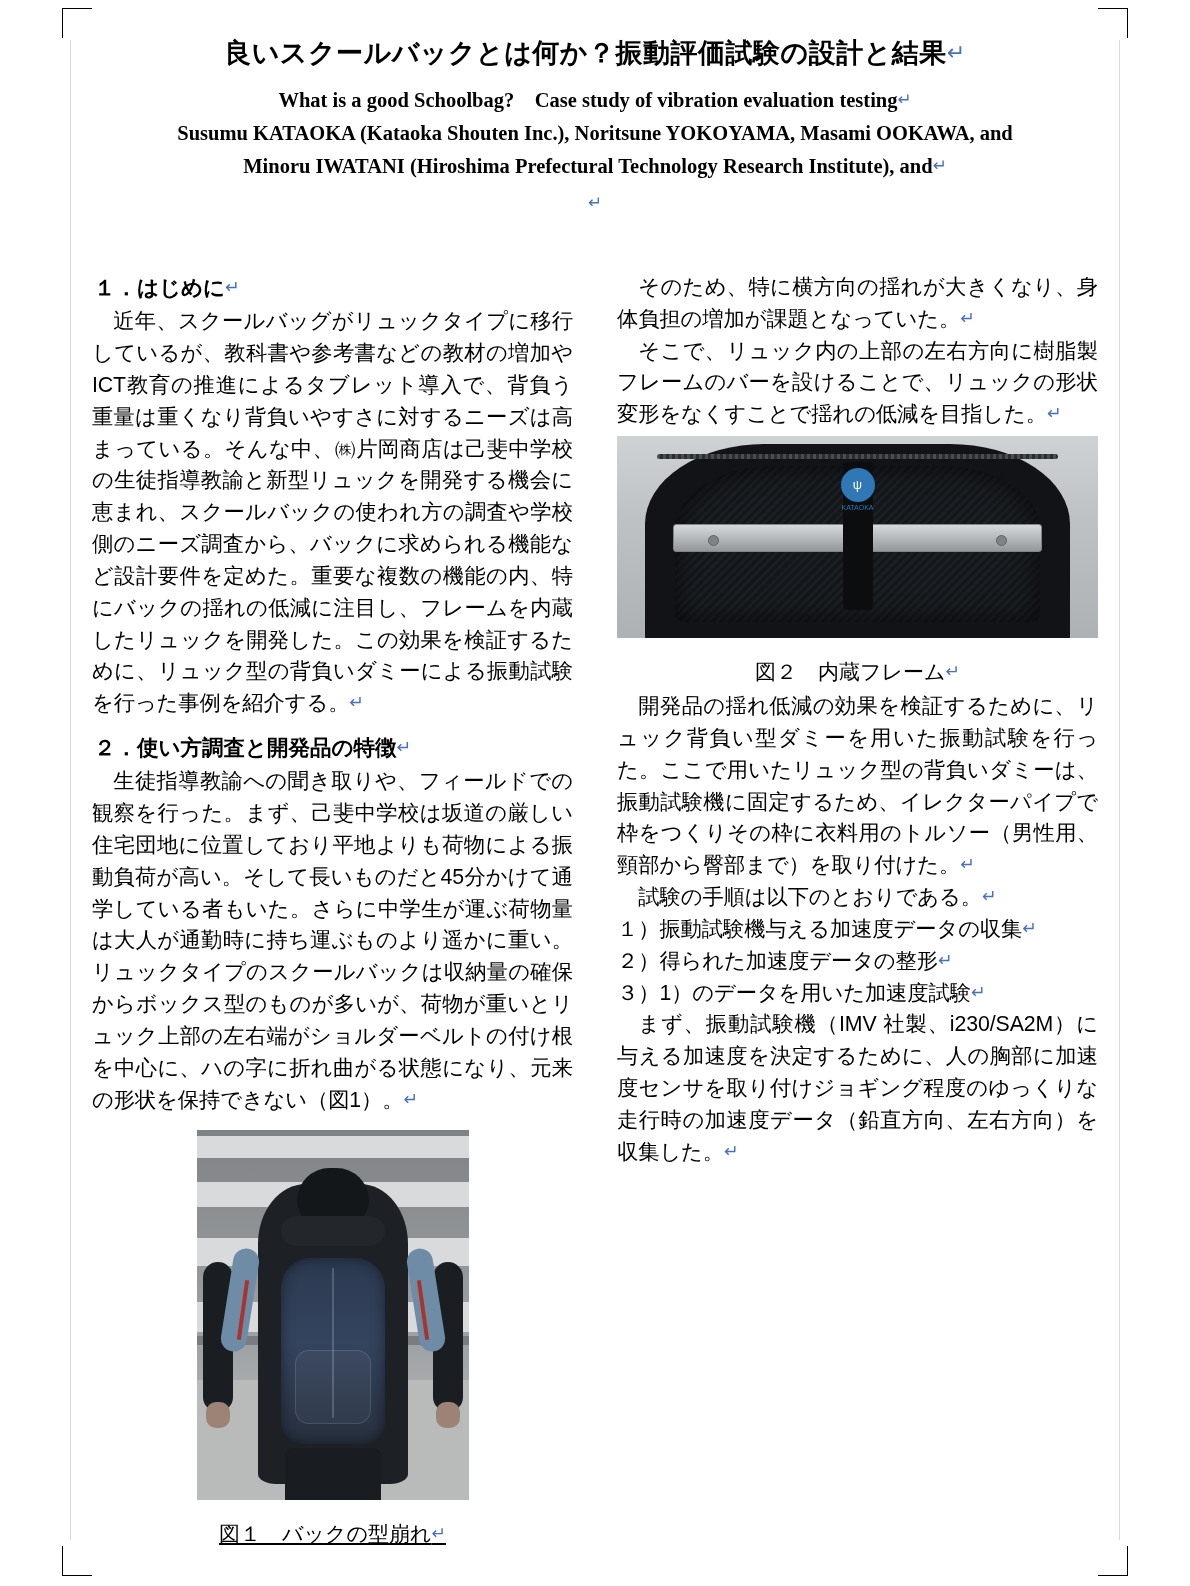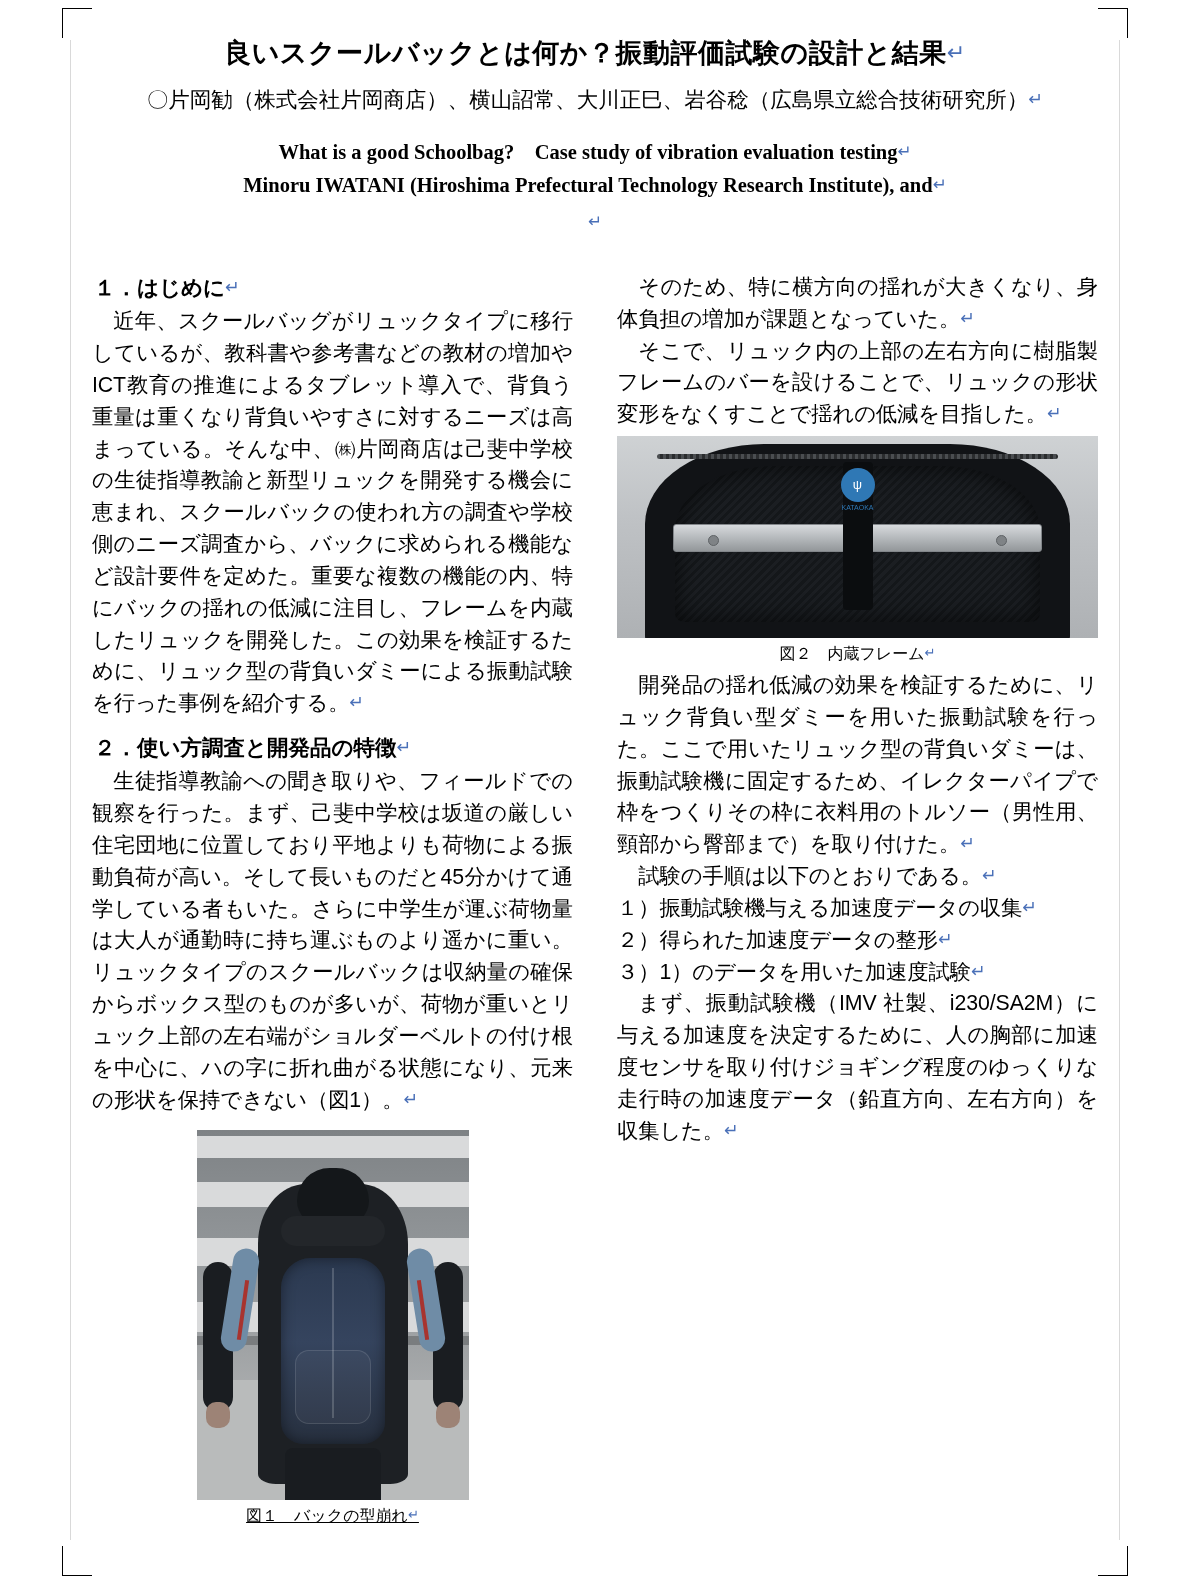--- a/index.html
+++ b/index.html
@@ -137,23 +137,23 @@
   p.body.hang { text-indent: 0; }
   .gap-sm { height: 5px; }
   .gap-md { height: 12px; }
 
   
   figure {
     margin: 0;
   }
   figcaption {
     font-family: "Liberation Sans", sans-serif;
-    font-size: 16px;
+    font-size: 21px;
     text-align: center;
-    margin-top: 6px;
+    margin-top: 20px;
     white-space: pre;
   }
 
   
   .fig1-wrap { margin-top: 14px; text-align: center; text-decoration: underline; }
   .fig1 {
     position: relative;
     width: 272px;
     height: 370px;
     margin: 0 auto;
@@ -323,22 +323,22 @@
 
   <div class="crop tl"></div>
   <div class="crop tr"></div>
   <div class="crop bl"></div>
   <div class="crop br"></div>
   <div class="edge-guide left"></div>
   <div class="edge-guide right"></div>
 
   <div class="titleblock">
     <h1 class="title-ja"><span>良いスクールバックとは何か？振動評価試験の設計と結果</span><span class="pilcrow">↵</span></h1>
-    <div class="authors-ja"><span>〇片岡勧（株式会社片岡商店）、横山詔常、大川正巳、岩谷稔（広島県立総合技術研究所）</span><span class="pilcrow">↵</span></div>
     <div class="title-en"><span>What is a good Schoolbag?　Case study of vibration evaluation testing</span><span class="pilcrow">↵</span></div>
+    <div class="authors-en"><span>Susumu KATAOKA (Kataoka Shouten Inc.), Noritsune YOKOYAMA, Masami OOKAWA, and</span></div>
     <div class="authors-en"><span>Minoru IWATANI (Hiroshima Prefectural Technology Research Institute), and</span><span class="pilcrow">↵</span></div>
     <div class="authors-en centered-pilcrow"><span class="pilcrow">↵</span></div>
   </div>
 
   <div class="columns">
 
     <div class="col left">
 
       <div class="sec-head"><span>１．はじめに</span><span class="pilcrow">↵</span></div>
 

